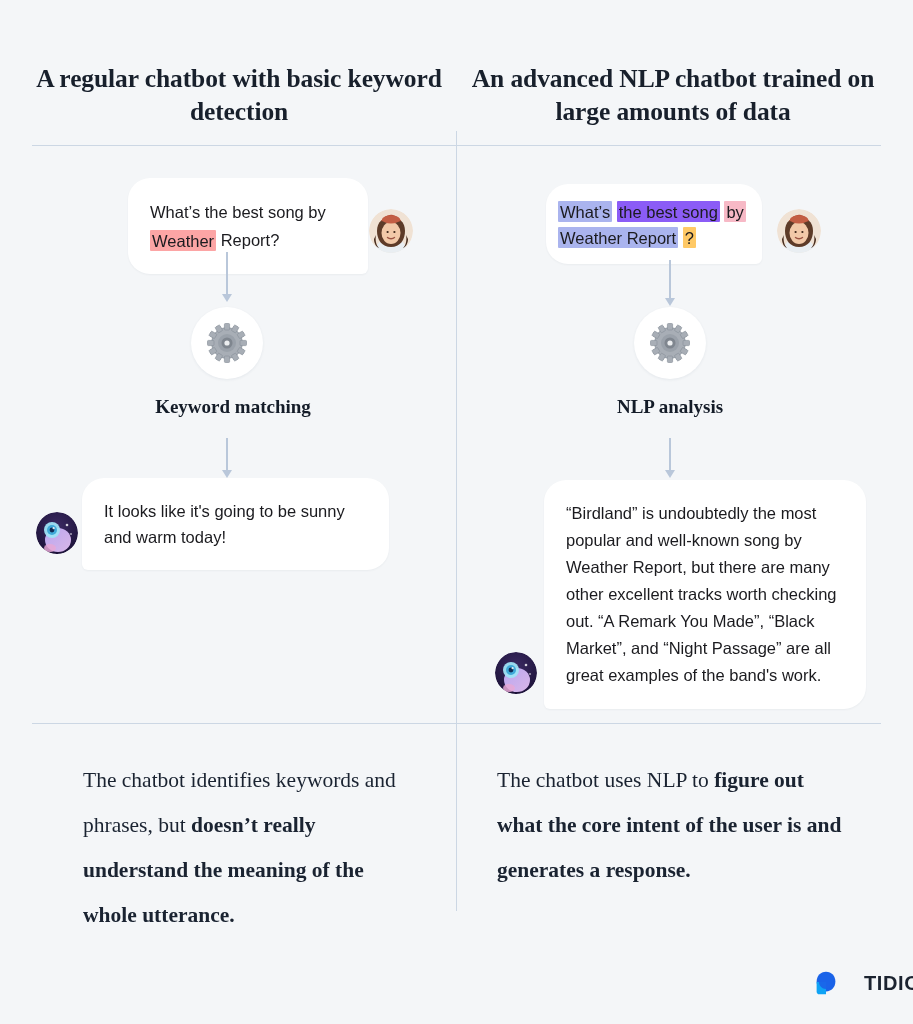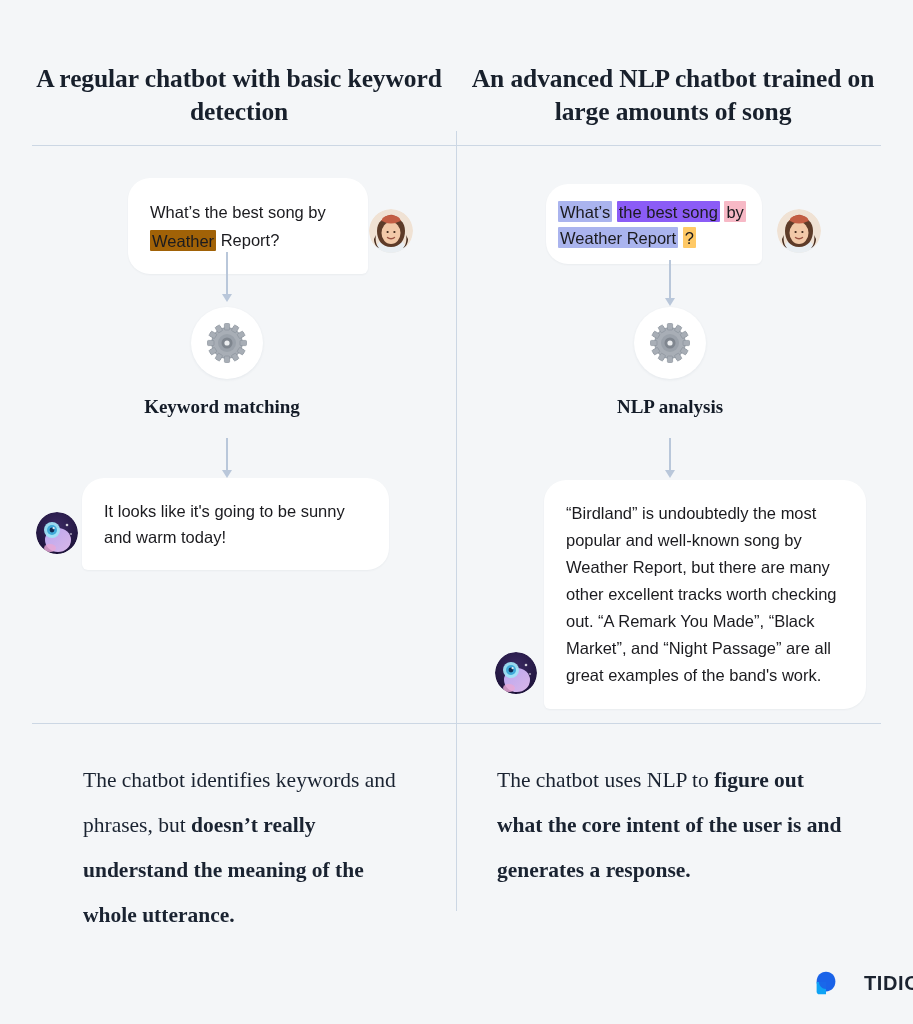--- a/index.html
+++ b/index.html
@@ -105,21 +105,21 @@
     top: 480px;
     width: 322px;
     padding: 20px 22px;
     font-size: 16.5px;
     line-height: 27px;
     border-bottom-left-radius: 6px;
   }
 
   
   .hl { padding: 1.5px 2px; border-radius: 1px; }
-  .hl-orange  { background: #a16207; }
+  .hl-orange  { background: #fca5a5; }
   .hl-blue    { background: #aab4ee; }
   .hl-green   { background: #8b5cf6; }
   .hl-pink    { background: #f7b9c6; text-align: right; }
   .hl-amber   { background: #ffc966; }
 
   
   .avatar {
     position: absolute;
     border-radius: 50%;
     overflow: hidden;
@@ -182,21 +182,21 @@
   .gear-circle.right { left: 634px; top: 307px; }
 
   .node-label {
     position: absolute;
     font-family: "Liberation Serif", serif;
     font-weight: bold;
     font-size: 19px;
     color: #141c28;
     text-align: center;
   }
-  .node-label.left  { left: 66px;  top: 396px; width: 312px; }
+  .node-label.left  { left: 77px;  top: 396px; width: 312px; }
   .node-label.right { left: 514px; top: 396px; width: 312px; }
 
   
   .caption {
     position: absolute;
     font-family: Liberation Serif, serif;
     font-size: 21.5px;
     line-height: 45px;
     color: #1a2331;
   }
@@ -225,21 +225,21 @@
 </head>
 <body>
 
 <div class="page">
 
   <div class="h-divider-top"></div>
   <div class="h-divider-bottom"></div>
   <div class="v-divider"></div>
 
   <div class="col-heading left">A regular chatbot with basic keyword detection</div>
-  <div class="col-heading right">An advanced NLP chatbot trained on large amounts of song</div>
+  <div class="col-heading right">An advanced NLP chatbot trained on large amounts of data</div>
 
   <div class="bubble bubble-q-left">
     <span>What’s the best song by </span><span class="hl hl-orange">Weather</span><span> Report?</span>
   </div>
 
   <div class="avatar avatar-user-left">
     <svg width="44" height="44" viewBox="0 0 44 44">
       <circle cx="22" cy="22" r="22" fill="#f0e2d4"></circle>
       <ellipse cx="22" cy="40" rx="15" ry="11" fill="#e9eef2"></ellipse>
       <path d="M8 22c0-9 6-14 14-14s14 5 14 14c0 9-5 16-14 16S8 31 8 22z" fill="#5d3b28"></path>

